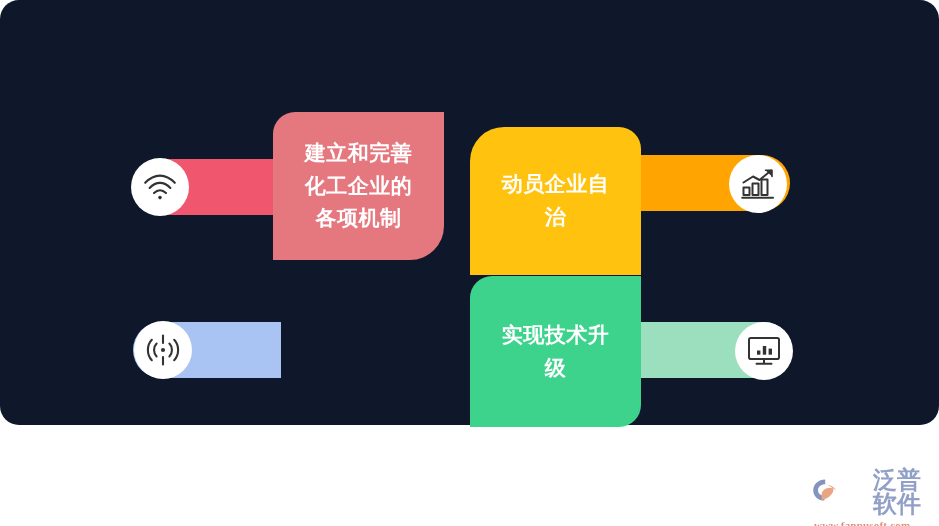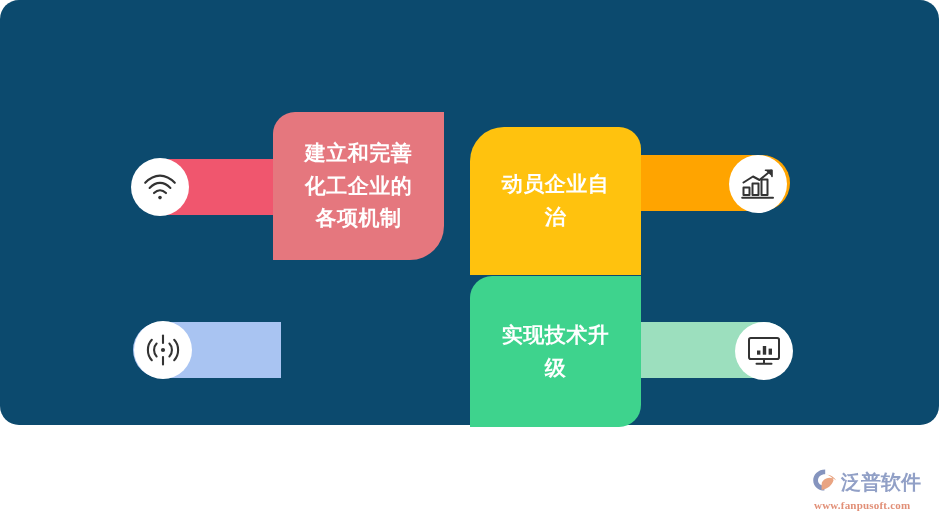--- a/index.html
+++ b/index.html
@@ -13,21 +13,21 @@
     overflow: hidden;
     font-family: "Liberation Sans", "DejaVu Sans", sans-serif;
     position: relative;
   }
 
   #stage {
     position: absolute;
     left: 0; top: 0;
     width: 939px;
     height: 425px;
-    background: #0c4a6e;
+    background: #0f172a;
     border-radius: 19px;
   }
 
   
   .bar {
     position: absolute;
     height: 56px;
   }
   .bar-left {
     border-top-left-radius: 28px;
@@ -117,24 +117,25 @@
     opacity: 0.95;
   }
   #wm-row {
     display: flex;
     align-items: center;
     gap: 3px;
   }
   #wm-mark { display: block; }
   #wm-title {
     color: #8C9BC4;
-    font-size: 20px;
+    font-size: 24px;
     font-weight: bold;
     line-height: 1;
     letter-spacing: 0px;
+    margin-left: 32px;
   }
   #wm-url {
     color: #E08A70;
     font-size: 11px;
     font-weight: bold;
     margin-top: 3px;
     margin-left: 2px;
     letter-spacing: 0.2px;
     font-family: "Liberation Serif", "DejaVu Serif", serif;
   }

